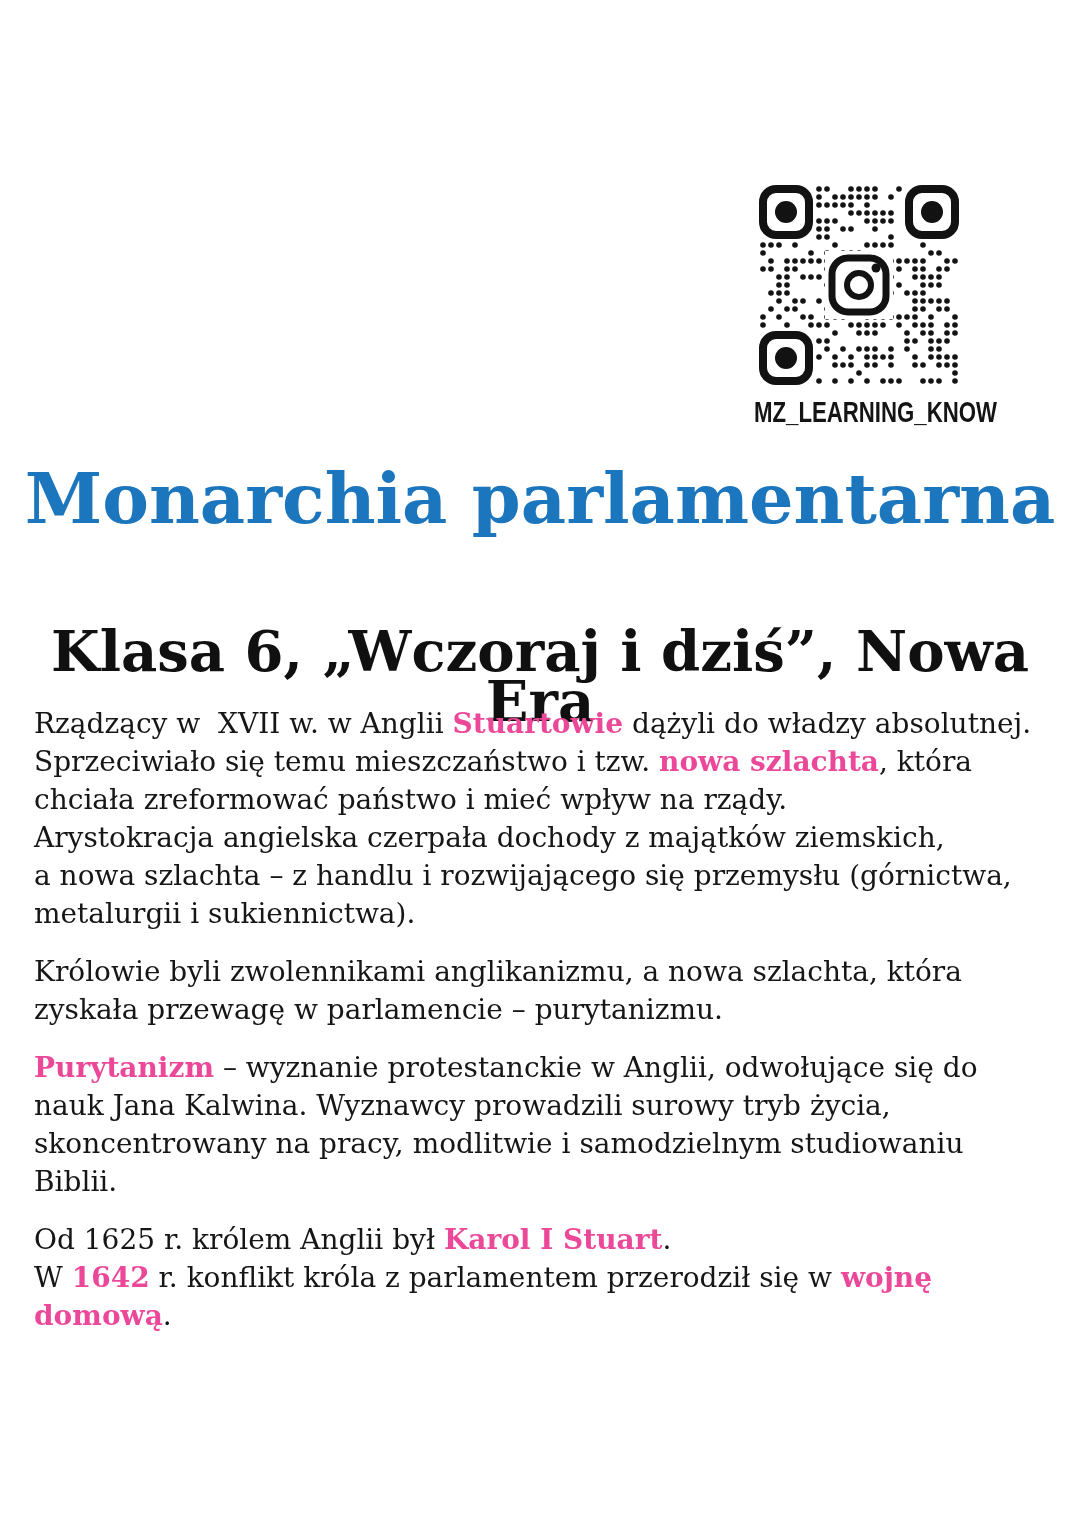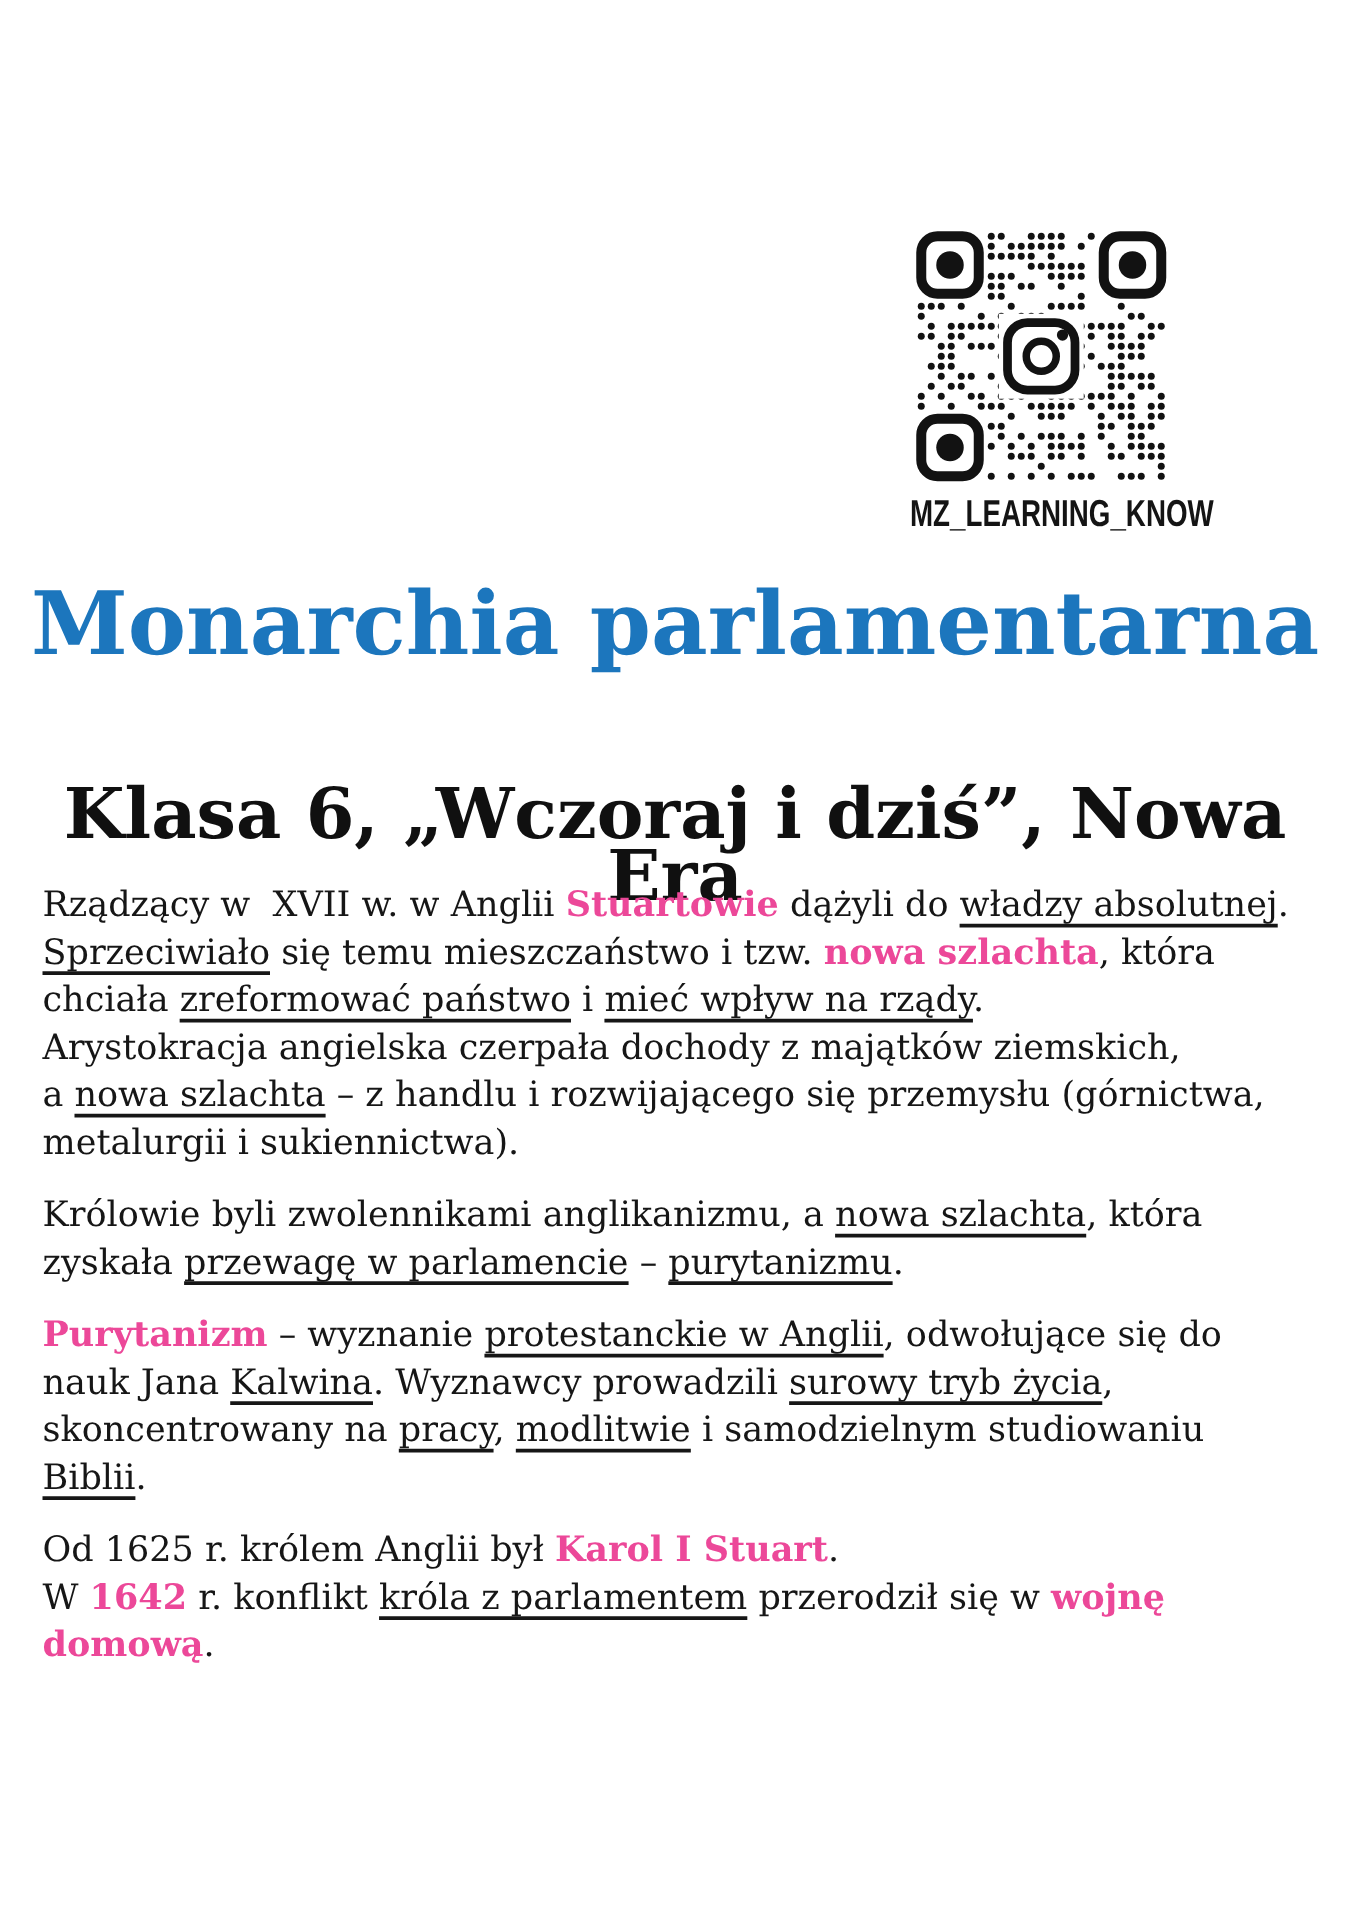--- a/index.html
+++ b/index.html
@@ -6,21 +6,21 @@
   html, body { margin: 0; padding: 0; background: #ffffff; }
   .page {
     position: relative;
     width: 1080px;
     height: 1527px;
     background: #ffffff;
     font-family: "DejaVu Serif", "Liberation Serif", serif;
     color: #161616;
     overflow: hidden;
   }
-  .qr-block { position: absolute; left: 728px; top: 180px; width: 215px; }
+  .qr-block { position: absolute; left: 754px; top: 180px; width: 215px; }
   .qr-svg { display: block; width: 210px; height: 210px; }
   .qr-label {
     margin-top: 5px;
     font-family: "Liberation Sans", sans-serif;
     font-weight: 700;
     font-size: 30px;
     color: #141414;
     white-space: nowrap;
     transform: scaleX(0.74);
     transform-origin: left top;
@@ -44,21 +44,20 @@
   }
   .body-text {
     position: absolute; left: 34px; top: 705px; width: 1016px;
     font-size: 28px;
     line-height: 38px;
   }
   .para { margin: 0 0 20px 0; white-space: pre-wrap; }
   .run-b { font-weight: 400; }
   .run-bb { font-weight: 700; color: #ec4899; }
   .run-u {
-    text-decoration: underline;
     text-decoration-thickness: 2.5px;
     text-underline-offset: 6px;
   }
 </style>
 </head>
 <body>
 
 <div class="page">
 
   <div class="qr-block">

